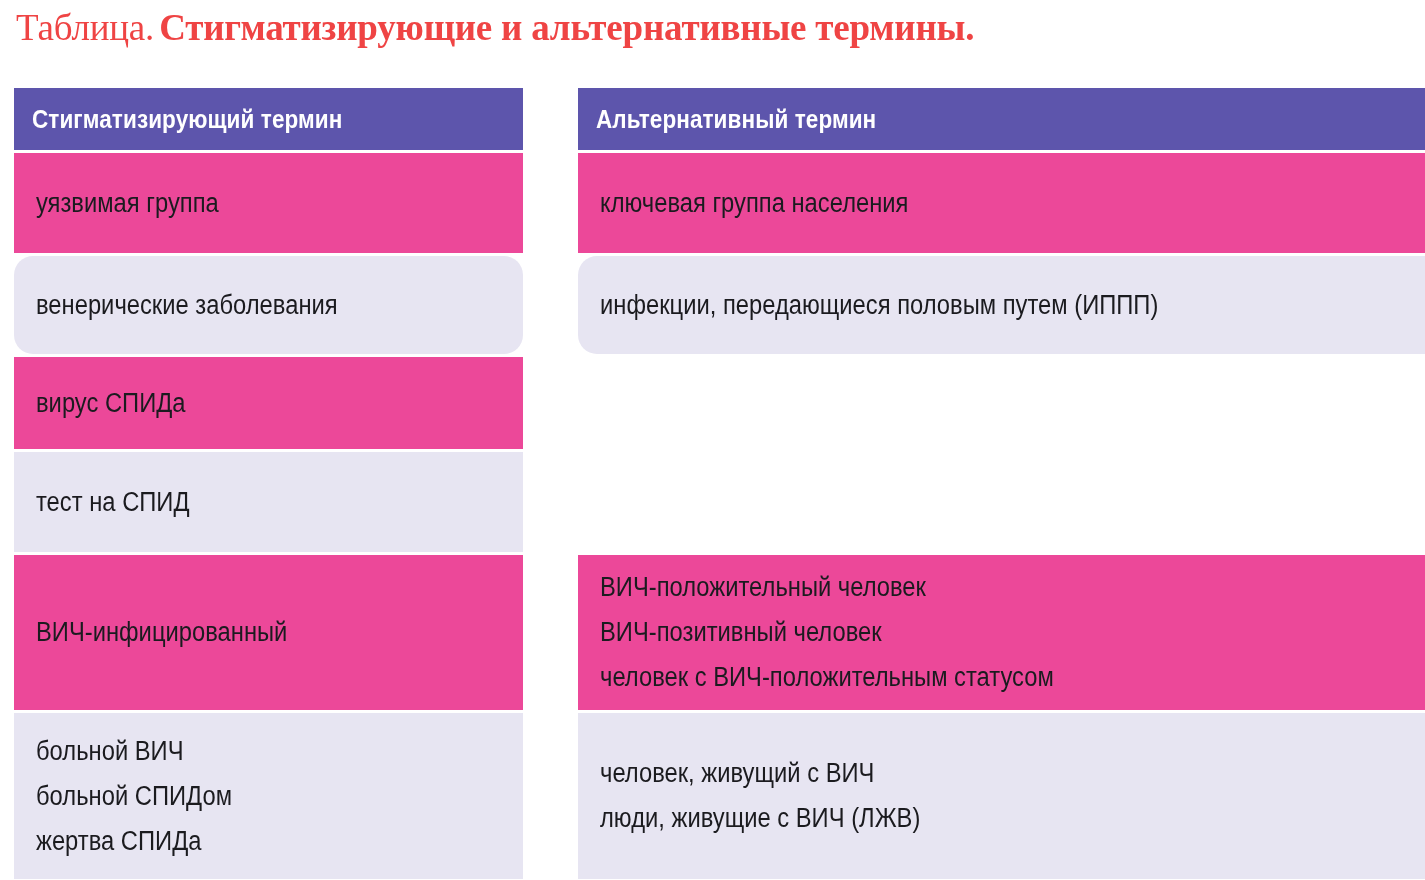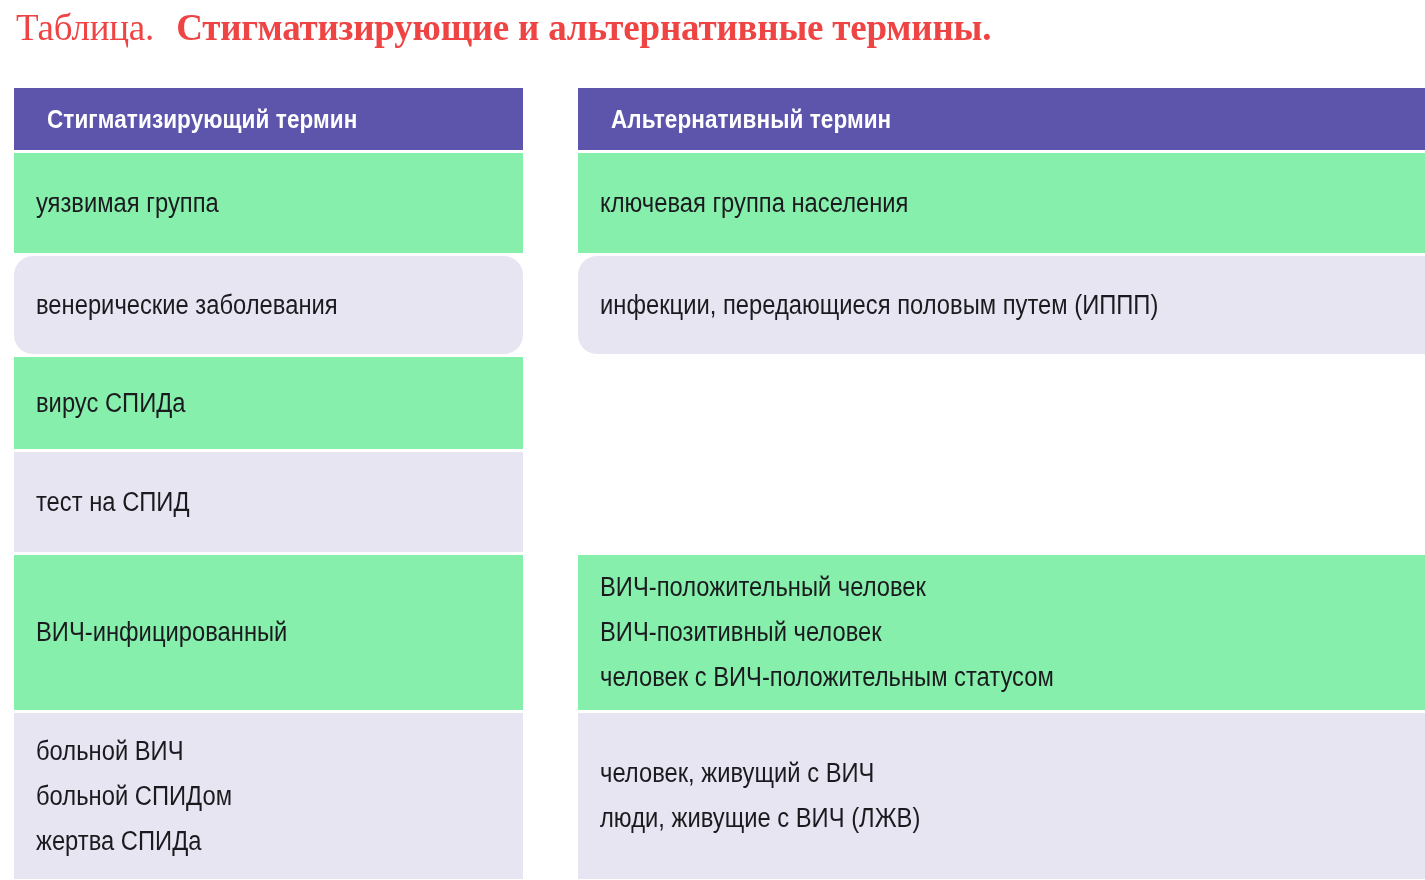--- a/index.html
+++ b/index.html
@@ -37,21 +37,21 @@
     line-height: 44px;
     color: #ef4444;
     white-space: nowrap;
     letter-spacing: -0.2px;
   }
   .title-lead {
     font-weight: 400;
   }
   .title-main {
     font-weight: 700;
-    margin-left: 22px;
+    margin-left: 5px;
   }
 
   
   .table {
     position: absolute;
     left: 14px;
     top: 88px;
     width: 1396px;
   }
 
@@ -70,21 +70,21 @@
   }
 
   .col-1 { width: 509px; flex: 0 0 509px; }
   .col-2 { width: 876px; flex: 0 0 876px; margin-left: 44px; }
 
   
   .row-head .cell {
     background: #5d55ac;
     height: 62px;
     justify-content: center;
-    padding: 0 33px;
+    padding: 0 18px;
   }
   .row-head .cell-text {
     font-family: "Liberation Sans Narrow", "Liberation Sans", "DejaVu Sans Condensed", "DejaVu Sans", sans-serif;
     font-weight: 700;
     font-size: 25px;
     line-height: 28px;
     color: #ffffff;
     letter-spacing: 0.1px;
     transform: scaleX(0.90);
     transform-origin: left center;
@@ -92,21 +92,21 @@
   }
 
   
   .row-body .cell {
     padding: 0 22px;
   }
   .row-body.tint .cell {
     background: #e7e5f2;
   }
   .row-body.plain .cell {
-    background: #86efac;
+    background: #ec4899;
   }
 
   .cell-text {
     font-family: "Liberation Sans Narrow", "Liberation Sans", "DejaVu Sans Condensed", "DejaVu Sans", sans-serif;
     font-size: 27px;
     line-height: 45px;
     color: #1b1b1f;
     font-weight: 400;
     white-space: nowrap;
     transform: scaleX(0.88);

